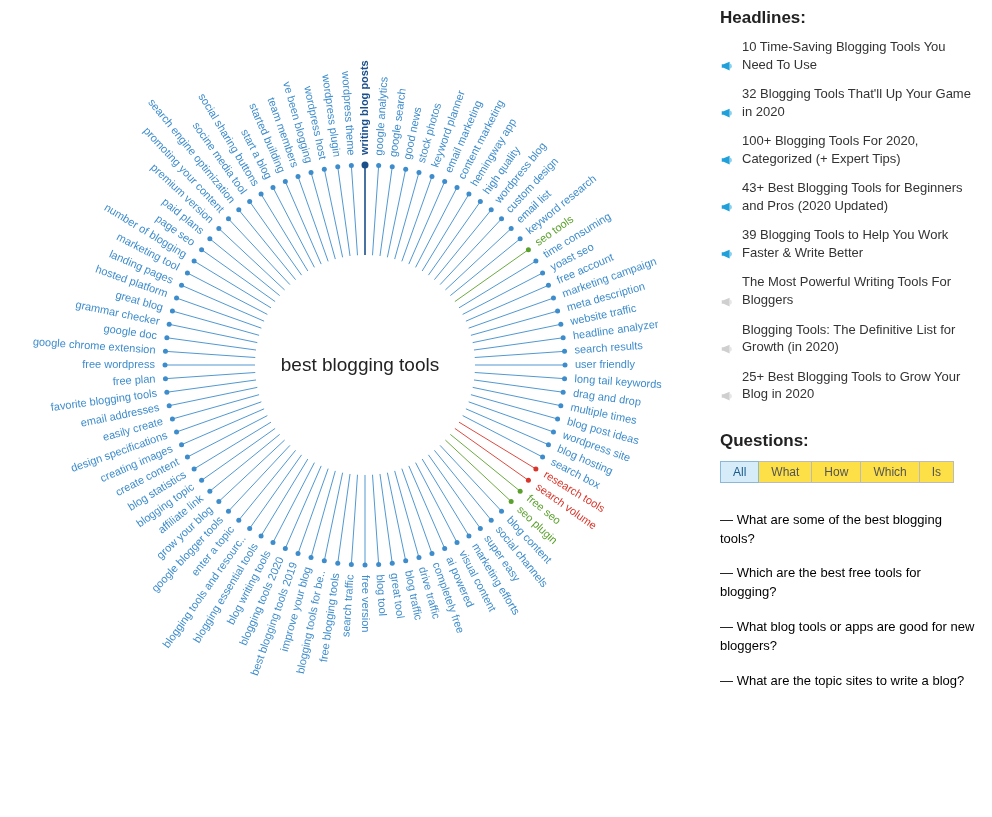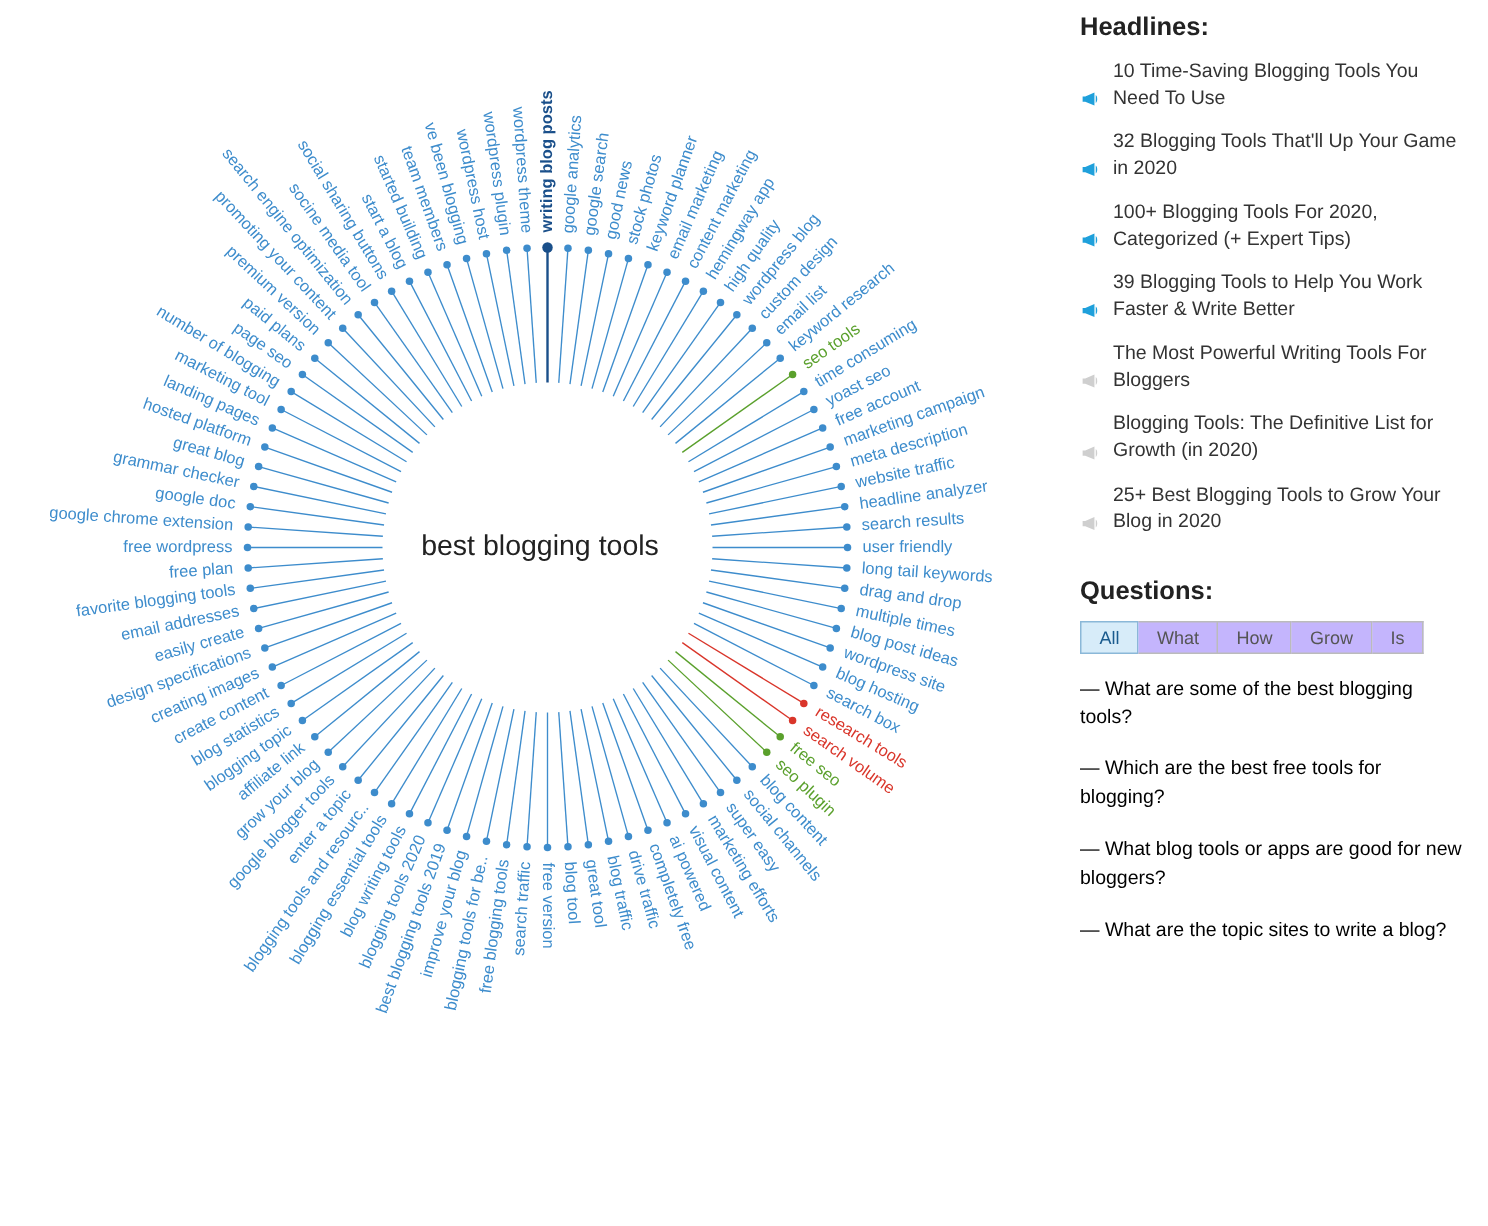--- a/index.html
+++ b/index.html
@@ -7,22 +7,22 @@
 .main{display:flex;width:100%;height:100%}
 .chart-area{width:720px;height:817px;position:relative;flex-shrink:0}
 .sidebar{flex:1;padding:8px 12px 0 0;overflow:hidden}
 .center-label{position:absolute;left:50%;top:365px;transform:translate(-50%,-50%);font-size:19px;color:#222;white-space:nowrap}
 .radial-svg{position:absolute;left:0;top:0}
 .section-title{font-size:17px;font-weight:700;color:#222;margin-bottom:10px}
 .headline-list{list-style:none;margin-bottom:28px}
 .headline-list li{display:flex;align-items:flex-end;gap:8px;margin-bottom:12px;font-size:13px;line-height:1.35;color:#333;cursor:pointer}
 .headline-list li .hicn{flex-shrink:0;width:14px;height:14px;margin-top:2px}
 .hicn svg{display:block}
-.q-tabs{display:flex;margin-bottom:14px}
-.q-tabs button{font:inherit;font-size:12px;background:#c4b5fd;border:1px solid #bbb;padding:3px 12px;cursor:pointer;color:#555}
+.q-tabs{display:flex;margin-bottom:28px}
+.q-tabs button{font:inherit;font-size:12px;background:#fde047;border:1px solid #bbb;padding:3px 12px;cursor:pointer;color:#555}
 .q-tabs button+button{border-left:none}
 .q-tabs button.active{background:#d7ecf9;color:#1a5b8e;border-color:#8bb8d8}
 .q-list{list-style:none}
 .q-list li{margin-bottom:16px;font-size:13px;line-height:1.45;color:#000000}
 .q-list li::before{content:"— "}
 </style>
 </head>
 <body>
 
 <div class="main">
@@ -338,20 +338,29 @@
           </span>
           <span>100+ Blogging Tools For 2020, Categorized (+ Expert Tips)</span>
         </li>
         <li>
           <span class="hicn">
             <svg width="14" height="14" viewBox="0 0 16 16">
               <path fill="#1fa0db" d="M2 6h2l7-3v10l-7-3H2z"></path>
               <path fill="#1fa0db" d="M12 5c1.5 1 1.5 5 0 6z"></path>
             </svg>
           </span>
+          <span>43+ Best Blogging Tools for Beginners and Pros (2020 Updated)</span>
+        </li>
+        <li>
+          <span class="hicn">
+            <svg width="14" height="14" viewBox="0 0 16 16">
+              <path fill="#1fa0db" d="M2 6h2l7-3v10l-7-3H2z"></path>
+              <path fill="#1fa0db" d="M12 5c1.5 1 1.5 5 0 6z"></path>
+            </svg>
+          </span>
           <span>39 Blogging Tools to Help You Work Faster &amp; Write Better</span>
         </li>
         <li>
           <span class="hicn">
             <svg width="14" height="14" viewBox="0 0 16 16">
               <path fill="#cfcfcf" d="M2 6h2l7-3v10l-7-3H2z"></path>
               <path fill="#cfcfcf" d="M12 5c1.5 1 1.5 5 0 6z"></path>
             </svg>
           </span>
           <span>The Most Powerful Writing Tools For Bloggers</span>
@@ -374,21 +383,21 @@
           </span>
           <span>25+ Best Blogging Tools to Grow Your Blog in 2020</span>
         </li>
       </ul>
 
     <div class="section-title">Questions:</div>
     <div class="q-tabs" id="q-tabs">
         <button class="active">All</button>
         <button>What</button>
         <button>How</button>
-        <button>Grow</button>
+        <button>Which</button>
         <button>Is</button>
       </div>
     <ul class="q-list" id="q-list">
         <li>What are some of the best blogging tools?</li>
         <li>Which are the best free tools for blogging?</li>
         <li>What blog tools or apps are good for new bloggers?</li>
         <li>What are the topic sites to write a blog?</li>
       </ul>
   </div>
 </div>

